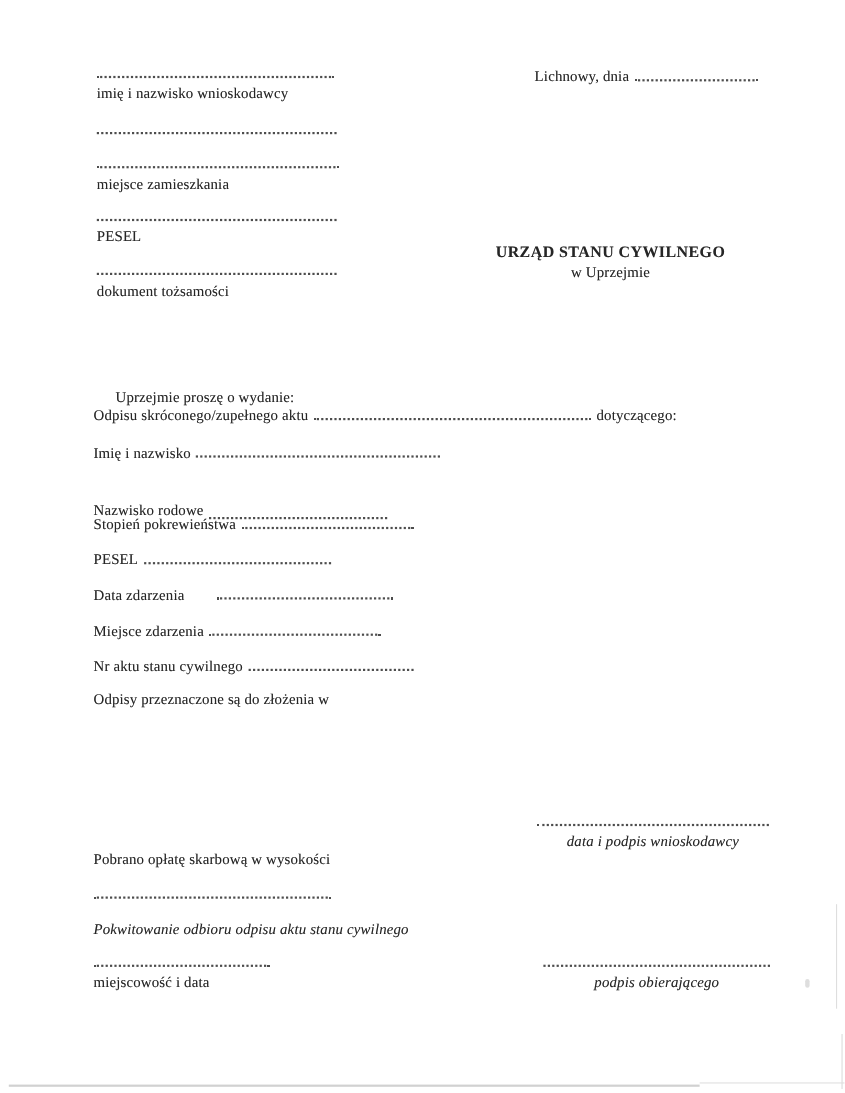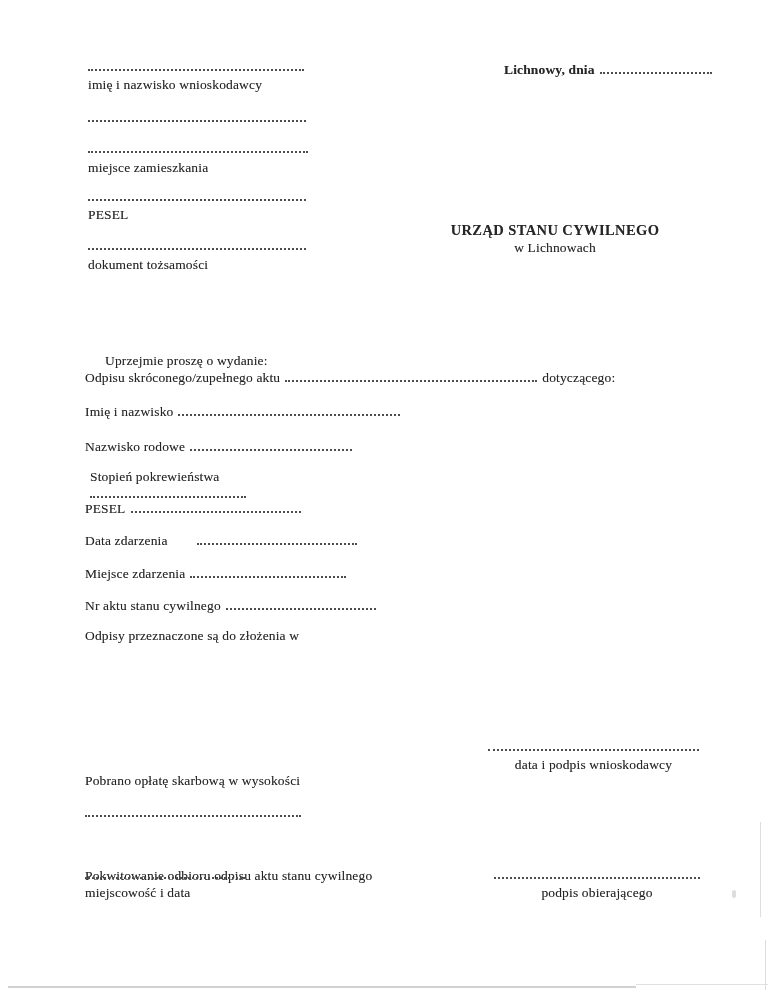--- a/index.html
+++ b/index.html
@@ -33,21 +33,21 @@
     position: absolute;
     height: 0;
     border-top: 2px dotted #4d4d4d;
   }
   .office { text-align: center; }
   .office .office-name {
     font-size: 14.5px;
     letter-spacing: 0.4px;
     font-weight: bold;
   }
-  .centered { text-align: center; white-space: nowrap; }
+  .centered { text-align: center; white-space: nowrap; font-style: italic; }
   .artifact { position: absolute; }
 </style>
 </head>
 <body>
 
 <div class="page">
 
   <div class="dotline" style="top:69px; left:88px; width:216px;"></div>
   <div class="t" style="top:76px; left:88px;">imię i nazwisko wnioskodawcy</div>
 
@@ -55,47 +55,47 @@
 
   <div class="dotline" style="top:151px; left:88px; width:220px;"></div>
   <div class="t" style="top:159px; left:88px;">miejsce zamieszkania</div>
 
   <div class="dotline" style="top:199px; left:88px; width:218px;"></div>
   <div class="t" style="top:206px; left:88px;">PESEL</div>
 
   <div class="dotline" style="top:248px; left:88px; width:218px;"></div>
   <div class="t" style="top:256px; left:88px;">dokument tożsamości</div>
 
-  <div class="t row" style="top:61px; left:504px;font-weight:bold;">
+  <div class="t row" style="top:61px; left:486px;">
     <span>Lichnowy, dnia</span>
     <span class="leader tight" style="width:112px;"></span>
   </div>
 
   <div class="t office" style="top:222px; left:400px; width:310px;">
     <div class="office-name">URZĄD STANU CYWILNEGO</div>
-    <div>w Lichnowach</div>
+    <div>w Uprzejmie</div>
   </div>
 
   <div class="t" style="top:352px; left:85px;margin-left:20px;">Uprzejmie proszę o wydanie:</div>
 
   <div class="t row" style="top:369px; left:85px;">
     <span>Odpisu skróconego/zupełnego aktu</span>
     <span class="leader" style="width:252px;"></span>
     <span>dotyczącego:</span>
   </div>
 
   <div class="t row" style="top:403px; left:85px;">
     <span>Imię i nazwisko</span>
     <span class="leader tight" style="width:222px;"></span>
   </div>
-  <div class="t row" style="top:438px; left:85px;">
+  <div class="t row" style="top:455px; left:85px;align-items:flex-end;">
     <span>Nazwisko rodowe</span>
     <span class="leader tight" style="width:162px;"></span>
   </div>
-  <div class="t row" style="top:468px; left:85px;flex-direction:column;">
+  <div class="t row" style="top:468px; left:85px;">
     <span>Stopień pokrewieństwa</span>
     <span class="leader tight" style="width:156px;"></span>
   </div>
   <div class="t row" style="top:500px; left:85px;">
     <span>PESEL</span>
     <span class="leader tight" style="width:170px;"></span>
   </div>
   <div class="t row" style="top:532px; left:85px;gap:24px;">
     <span>Data zdarzenia</span>
     <span class="leader tight" style="width:160px;"></span>
@@ -110,21 +110,21 @@
   </div>
 
   <div class="t" style="top:627px; left:85px;">Odpisy przeznaczone są do złożenia w</div>
 
   <div class="dotline" style="top:749px; left:488px; width:211px;"></div>
   <div class="t centered" style="top:756px; left:488px; width:211px;">data i podpis wnioskodawcy</div>
 
   <div class="t" style="top:772px; left:85px;">Pobrano opłatę skarbową w wysokości</div>
   <div class="dotline" style="top:815px; left:85px; width:216px;"></div>
 
-  <div class="t" style="top:867px; left:85px;">Pokwitowanie odbioru odpisu aktu stanu cywilnego</div>
+  <div class="t" style="top:836px; left:85px;font-style:italic;">Pokwitowanie odbioru odpisu aktu stanu cywilnego</div>
 
   <div class="dotline" style="top:877px; left:85px; width:160px;"></div>
   <div class="t" style="top:884px; left:85px;">miejscowość i data</div>
 
   <div class="dotline" style="top:877px; left:494px; width:206px;"></div>
   <div class="t centered" style="top:884px; left:494px; width:206px;">podpis obierającego</div>
 
   <div class="artifact" style="top:986px; left:8px; width:628px; height:2px; background:#c9c9c9; opacity:0.85;"></div>
   <div class="artifact" style="top:984px; left:636px; width:132px; height:1px; background:#e0e0e0;"></div>
   <div class="artifact" style="top:822px; left:760px; width:1px; height:95px; background:#dedede;"></div>

